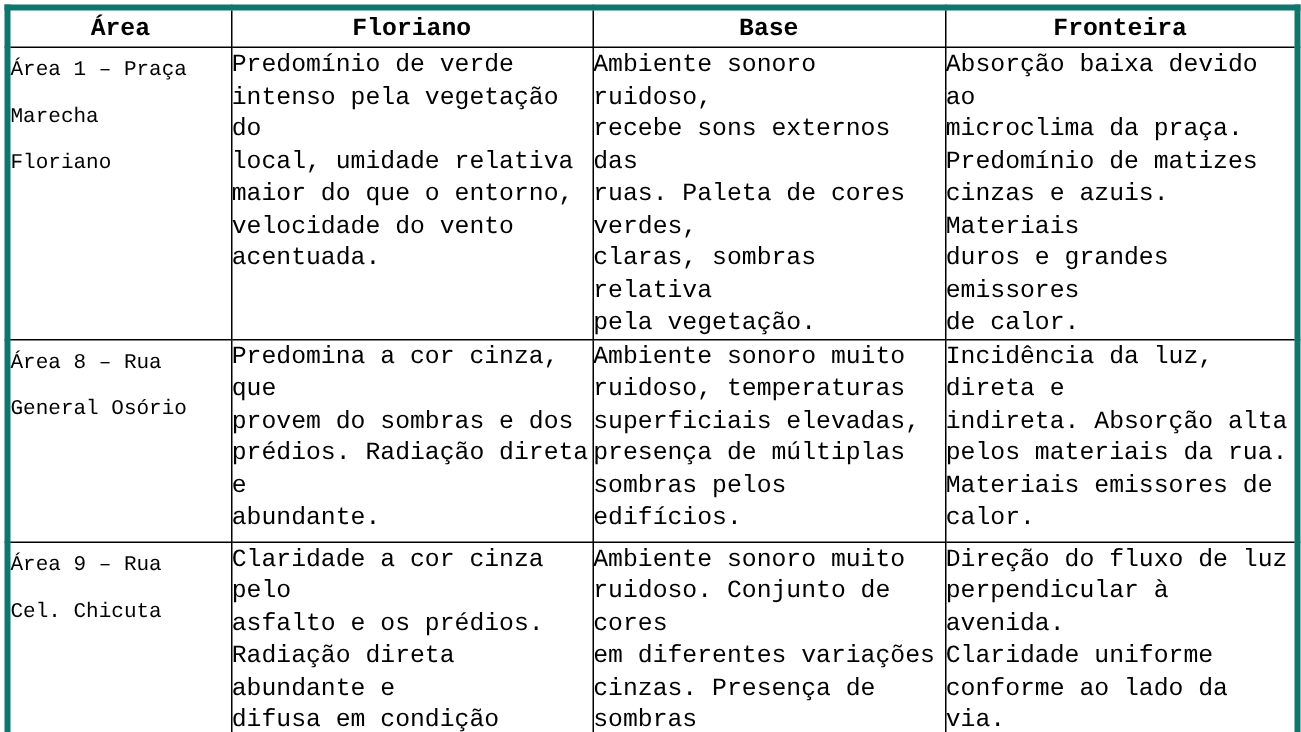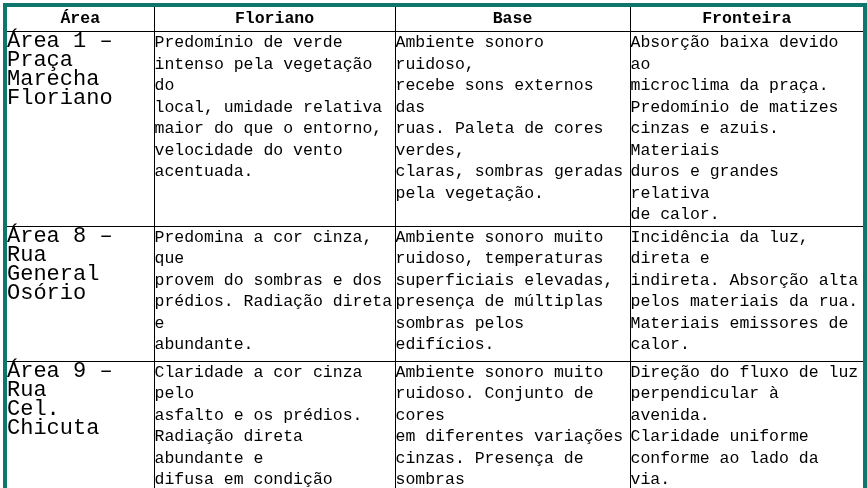--- a/index.html
+++ b/index.html
@@ -71,22 +71,22 @@
 
   .cell-text {
     font-size: 16.5px;
     line-height: 21.5px;
     text-align: left;
     word-spacing: 0px;
     white-space: pre-line;
   }
 
   .area-text {
-    font-size: 22px;
-    line-height: 19px;
+    font-size: 14px;
+    line-height: 31px;
     white-space: pre-line;
   }
 </style>
 </head>
 <body>
 
 <div class="table-wrap">
   <table class="matrix">
     <colgroup>
       <col class="c-area">
@@ -114,29 +114,29 @@
 intenso pela vegetação do
 local, umidade relativa
 maior do que o entorno,
 velocidade do vento
 acentuada.</div>
         </td>
         <td class="text-cell">
           <div class="cell-text">Ambiente sonoro ruidoso,
 recebe sons externos das
 ruas. Paleta de cores verdes,
-claras, sombras geradas
+claras, sombras relativa
 pela vegetação.</div>
         </td>
         <td class="text-cell">
           <div class="cell-text">Absorção baixa devido ao
 microclima da praça.
 Predomínio de matizes
 cinzas e azuis. Materiais
-duros e grandes relativa
+duros e grandes emissores
 de calor.</div>
         </td>
       </tr>
       <tr class="row-2">
         <td class="area-cell">
           <div class="area-text">Área 8 – Rua
 General Osório</div>
         </td>
         <td class="text-cell">
           <div class="cell-text">Predomina a cor cinza, que

